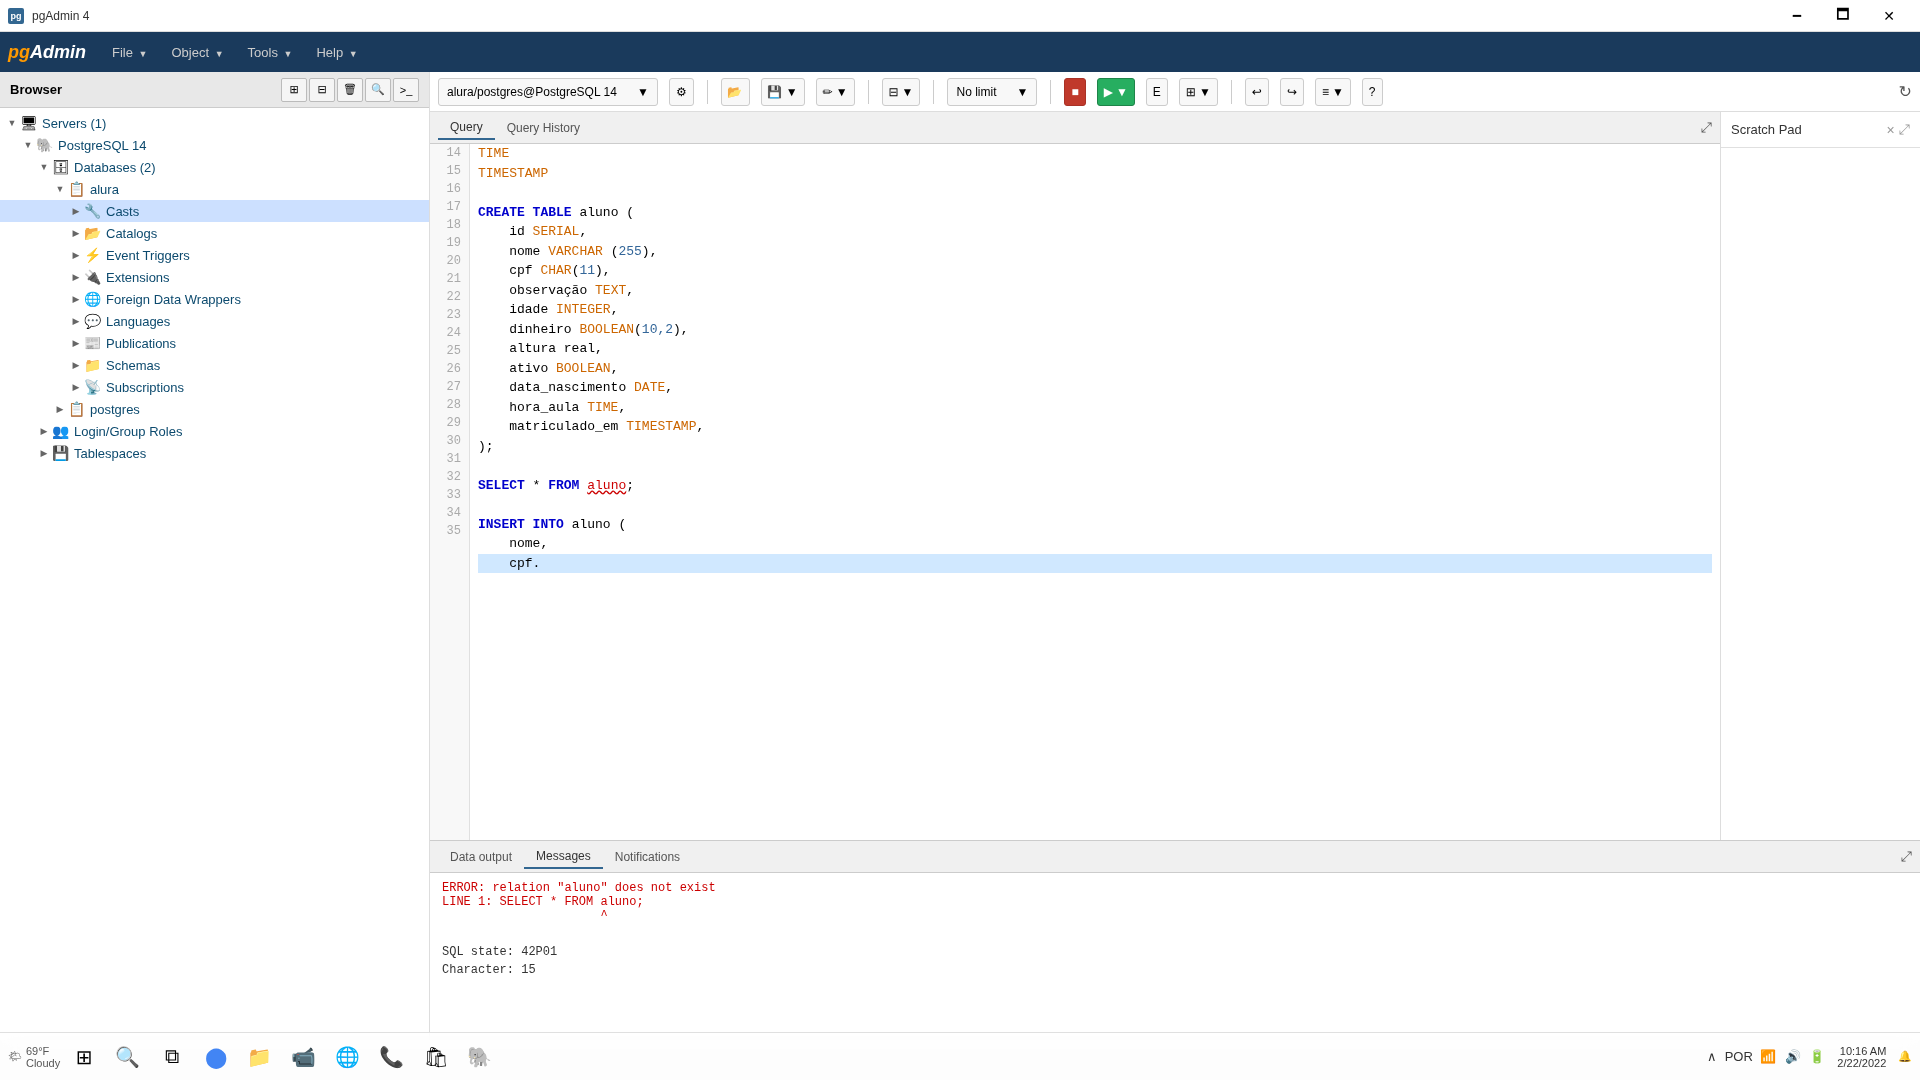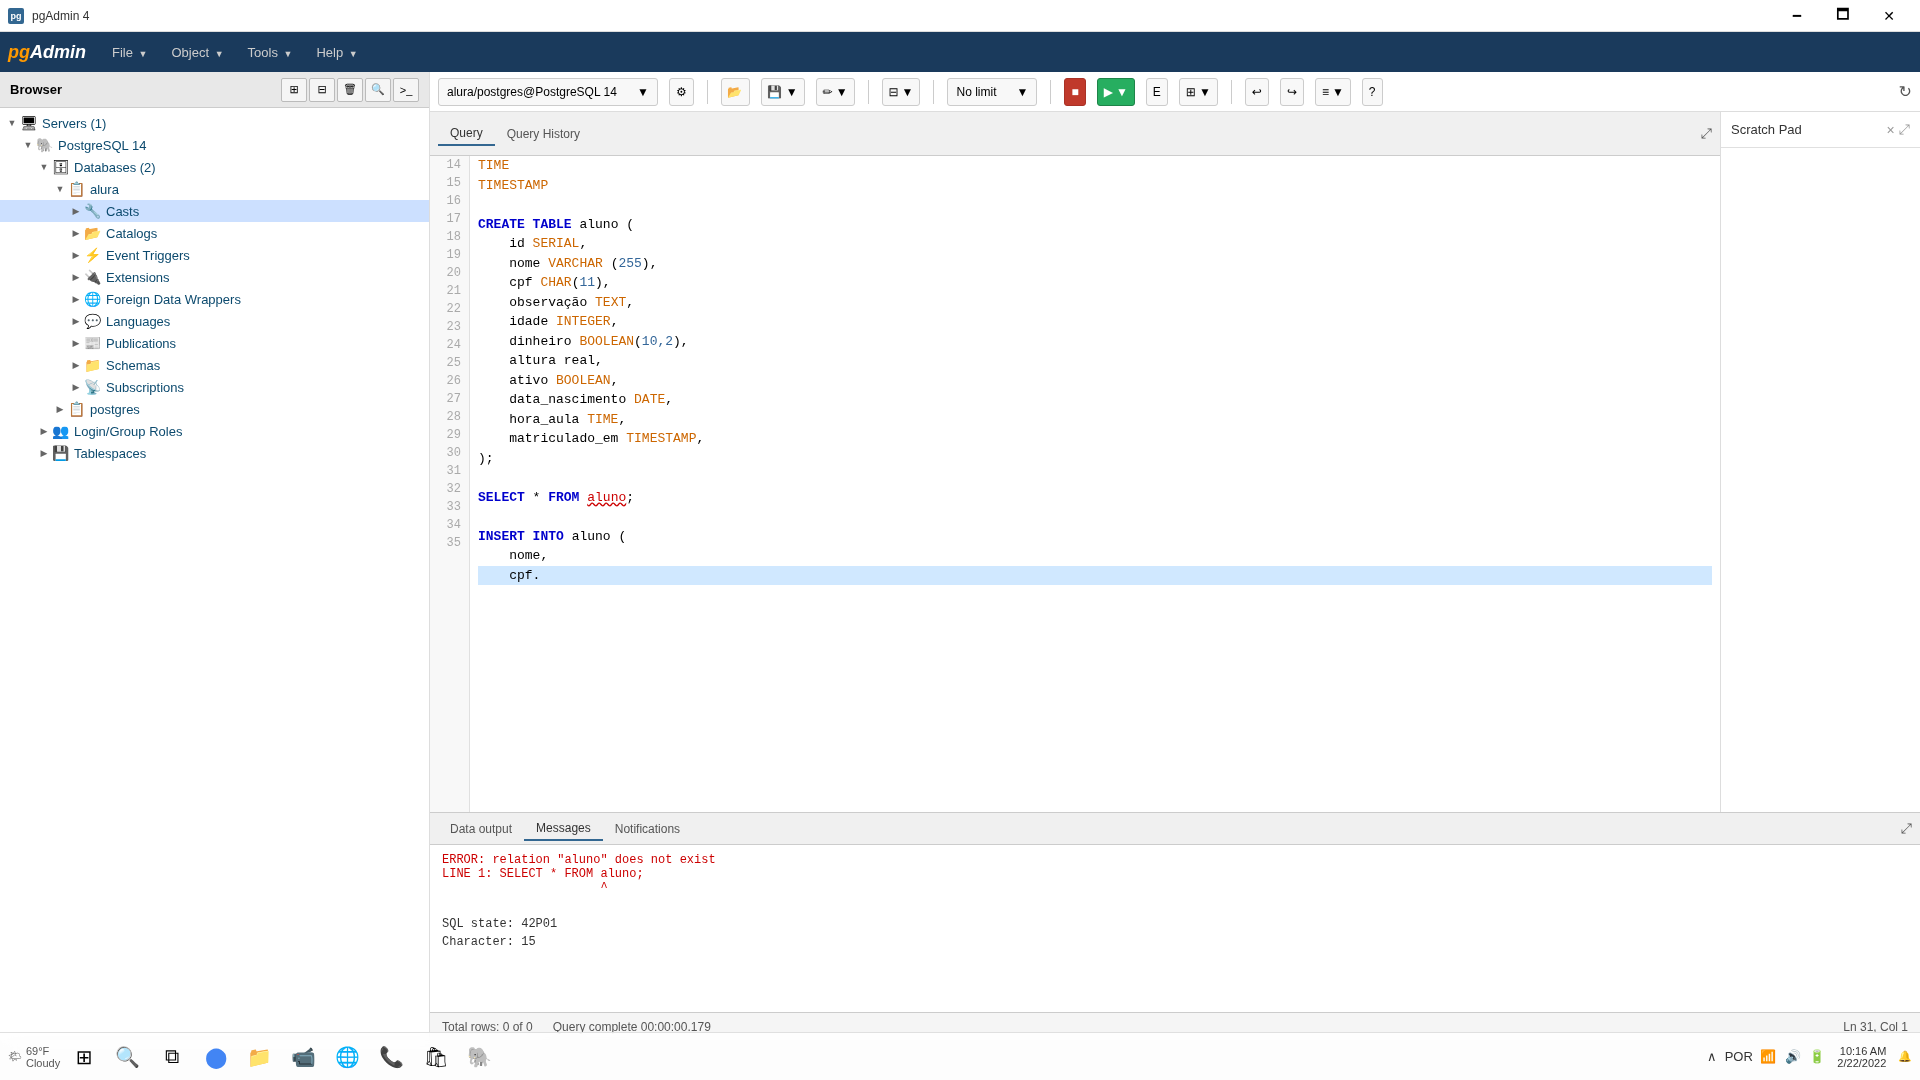--- a/index.html
+++ b/index.html
@@ -109,21 +109,21 @@
     
     #query-area { display: flex; flex: 1; min-height: 0; }
 
     
     #query-tabs {
       background: #f0f0f0;
       border-bottom: 1px solid #ccc;
       display: flex;
       align-items: center;
       padding: 0 8px;
-      height: 44px;
+      height: 32px;
     }
     .qtab { padding: 4px 12px; font-size: 12px; cursor: pointer; color: #555; }
     .qtab.active { color: #333; border-bottom: 2px solid #336791; font-weight: 500; }
     .qtab-expand { margin-left: auto; font-size: 14px; cursor: pointer; color: #555; }
 
     
     #editor-wrapper { display: flex; flex-direction: column; flex: 1; min-height: 0; }
 
     #editor-content { display: flex; flex: 1; min-height: 0; }
     #code-editor {
@@ -490,25 +490,20 @@
           <div class="error-line">LINE 1: SELECT * FROM aluno;</div>
           <div class="error-line">&nbsp;&nbsp;&nbsp;&nbsp;&nbsp;&nbsp;&nbsp;&nbsp;&nbsp;&nbsp;&nbsp;&nbsp;&nbsp;&nbsp;&nbsp;&nbsp;&nbsp;&nbsp;&nbsp;&nbsp;&nbsp;&nbsp;^</div>
           <div class="normal-line">&nbsp;</div>
           <div class="normal-line">SQL state: 42P01</div>
           <div class="normal-line">Character: 15</div>
         </div>
       </div>
 
     </div>
 
-    <div id="status-bar">
-      <span>Total rows: 0 of 0</span>
-      <span>Query complete 00:00:00.179</span>
-      <span class="status-right">Ln 31, Col 1</span>
-    </div>
 
   </div>
 </div>
 
 <div id="taskbar">
   <div class="weather">
     <span>🌤</span>
     <div>
       <div>69°F</div>
       <div>Cloudy</div>

